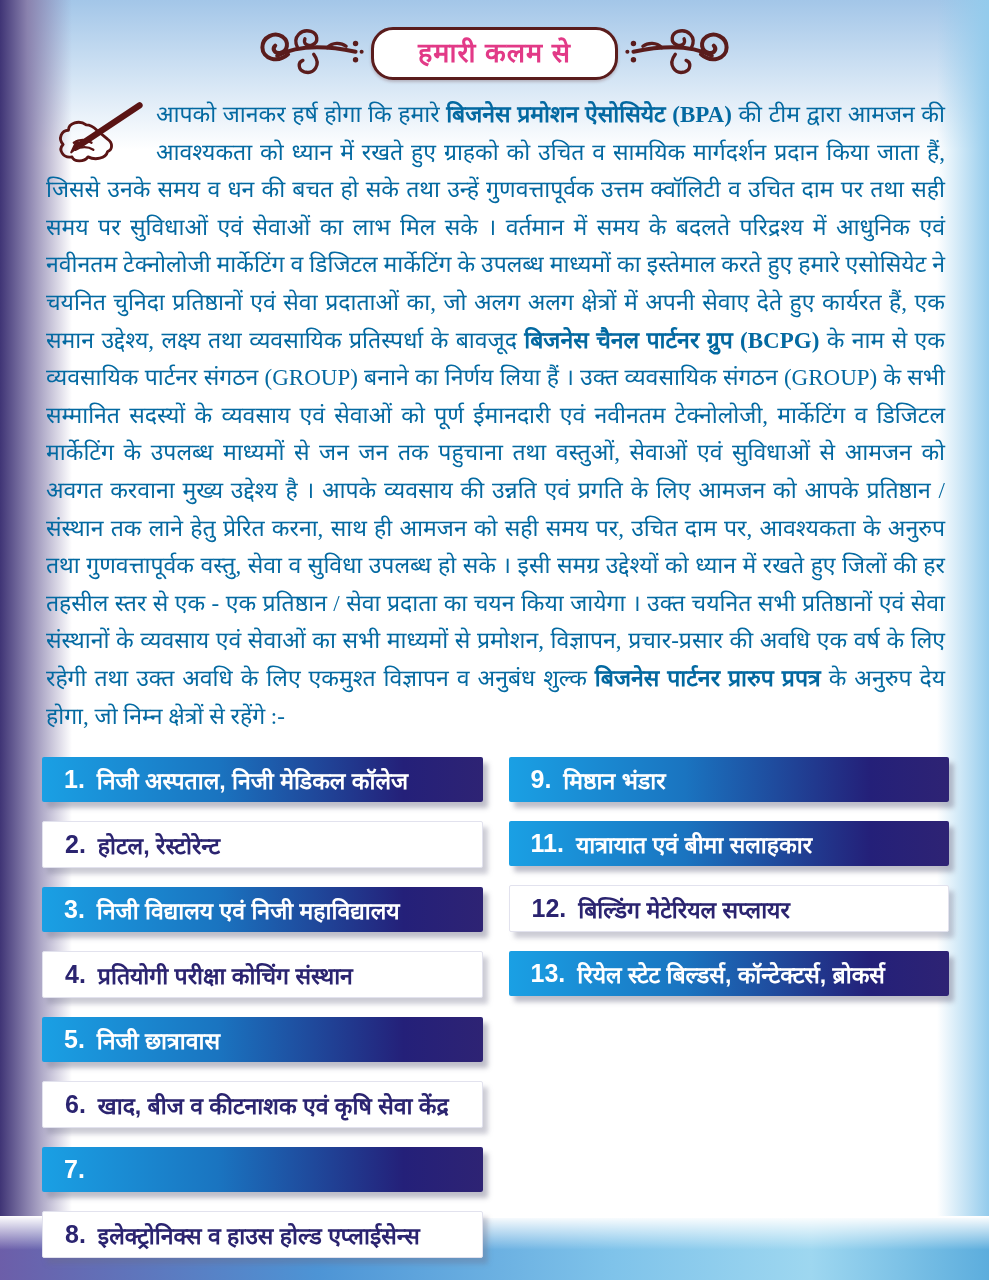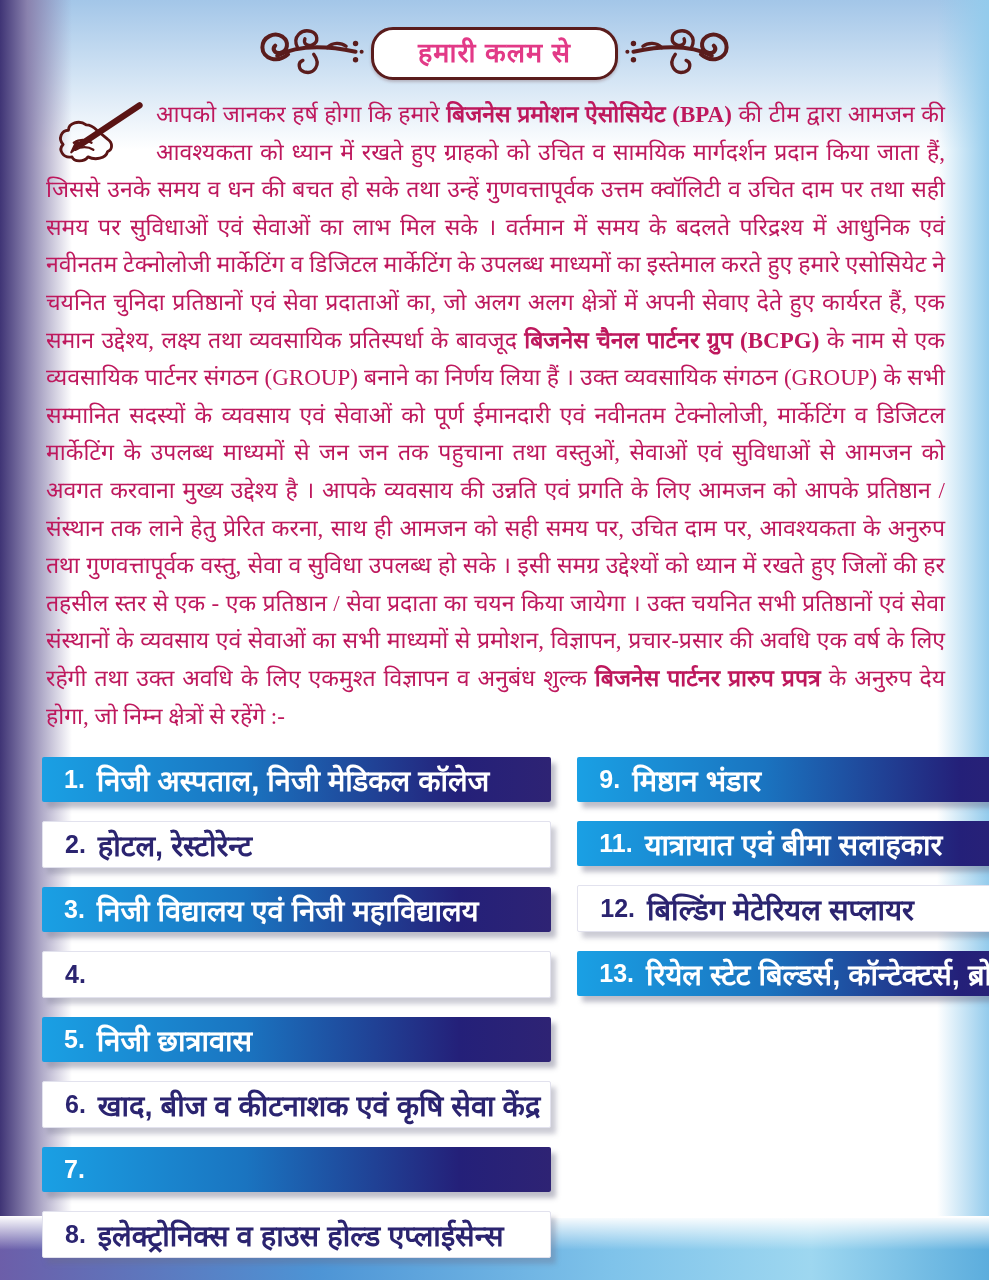--- a/index.html
+++ b/index.html
@@ -35,21 +35,21 @@
     box-shadow:0 2px 3px rgba(90,40,40,0.25);
   }
   .title-box span{
     font-family:"Liberation Sans","DejaVu Sans",sans-serif;
     font-weight:bold;font-size:27px;color:#e23a87;letter-spacing:1px;white-space:nowrap;
   }
 
   
   .intro{
     margin:14px 44px 0 46px;
-    font-size:23px;line-height:37.6px;color:#be185d;
+    font-size:23px;line-height:37.6px;color:#0369a1;
     text-align:justify;
   }
   .pen-icon{float:left;width:100px;height:64px;margin:4px 10px 0 0;}
   .intro b{font-weight:bold;}
 
   
   .columns{display:flex;gap:26px;margin:22px 40px 0 42px;}
   .col{flex:1;display:flex;flex-direction:column;gap:19px;}
   .cat-item{
     height:45px;display:flex;align-items:center;
@@ -61,21 +61,21 @@
     background:linear-gradient(90deg,#1aa0e4 0%,#1a74c0 40%,#242079 82%,#2e2374 100%);
     color:#ffffff;
     box-shadow:5px 6px 5px rgba(110,110,135,0.45);
   }
   .cat-white{
     background:#ffffff;color:#2b2470;
     border:1px solid #e2e2ee;
     box-shadow:5px 6px 5px rgba(110,110,135,0.35);
   }
   .cat-num{font-size:25px;margin-right:12px;}
-  .cat-label{font-size:29px;}
+  .cat-label{font-size:23px;}
 </style>
 </head>
 <body>
 
 <div class="page">
 
   <div class="bg-top"></div>
   <div class="bg-left"></div>
   <div class="bg-right"></div>
   <div class="bg-bottom"></div>
@@ -139,20 +139,21 @@
           <div class="cat-item cat-white">
     <span class="cat-num">2.</span>
     <span class="cat-label">होटल, रेस्टोरेन्ट</span>
   </div>
           <div class="cat-item cat-blue">
     <span class="cat-num">3.</span>
     <span class="cat-label">निजी विद्यालय एवं निजी महाविद्यालय</span>
   </div>
           <div class="cat-item cat-white">
     <span class="cat-num">4.</span>
+    <span class="cat-label">प्रतियोगी परीक्षा कोचिंग संस्थान</span>
   </div>
           <div class="cat-item cat-blue">
     <span class="cat-num">5.</span>
     <span class="cat-label">निजी छात्रावास</span>
   </div>
           <div class="cat-item cat-white">
     <span class="cat-num">6.</span>
     <span class="cat-label">खाद, बीज व कीटनाशक एवं कृषि सेवा केंद्र</span>
   </div>
           <div class="cat-item cat-blue">

